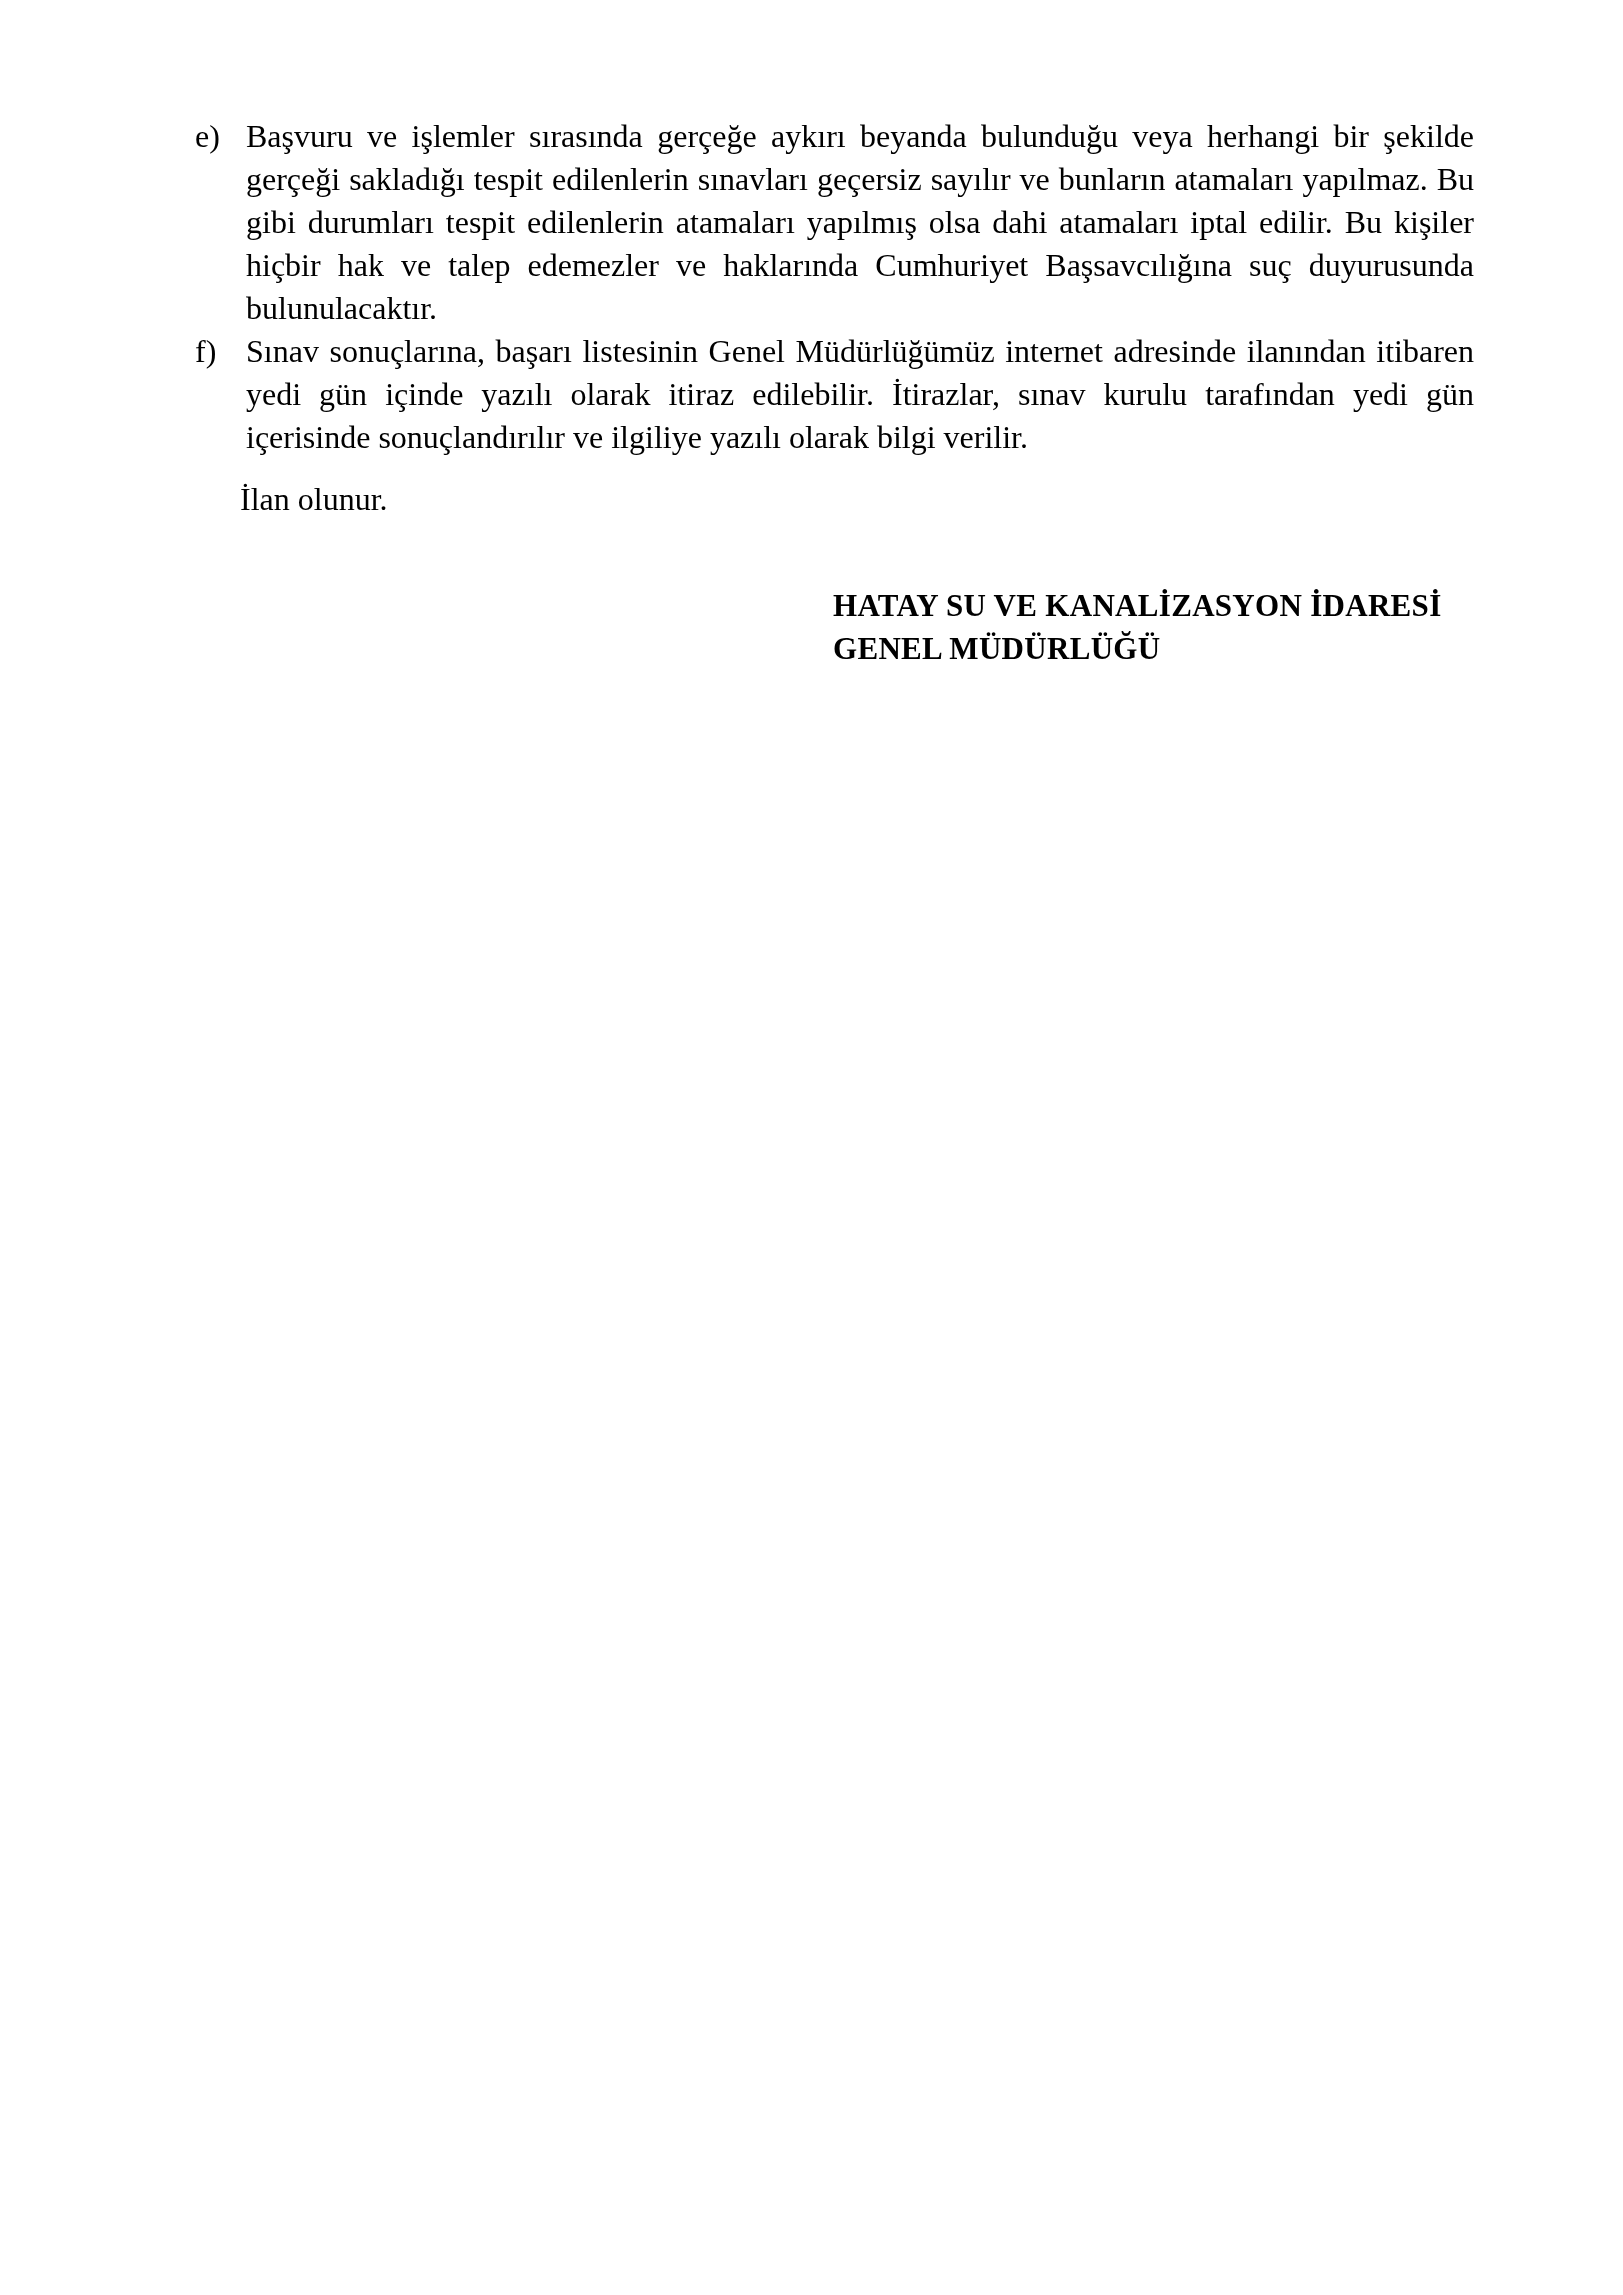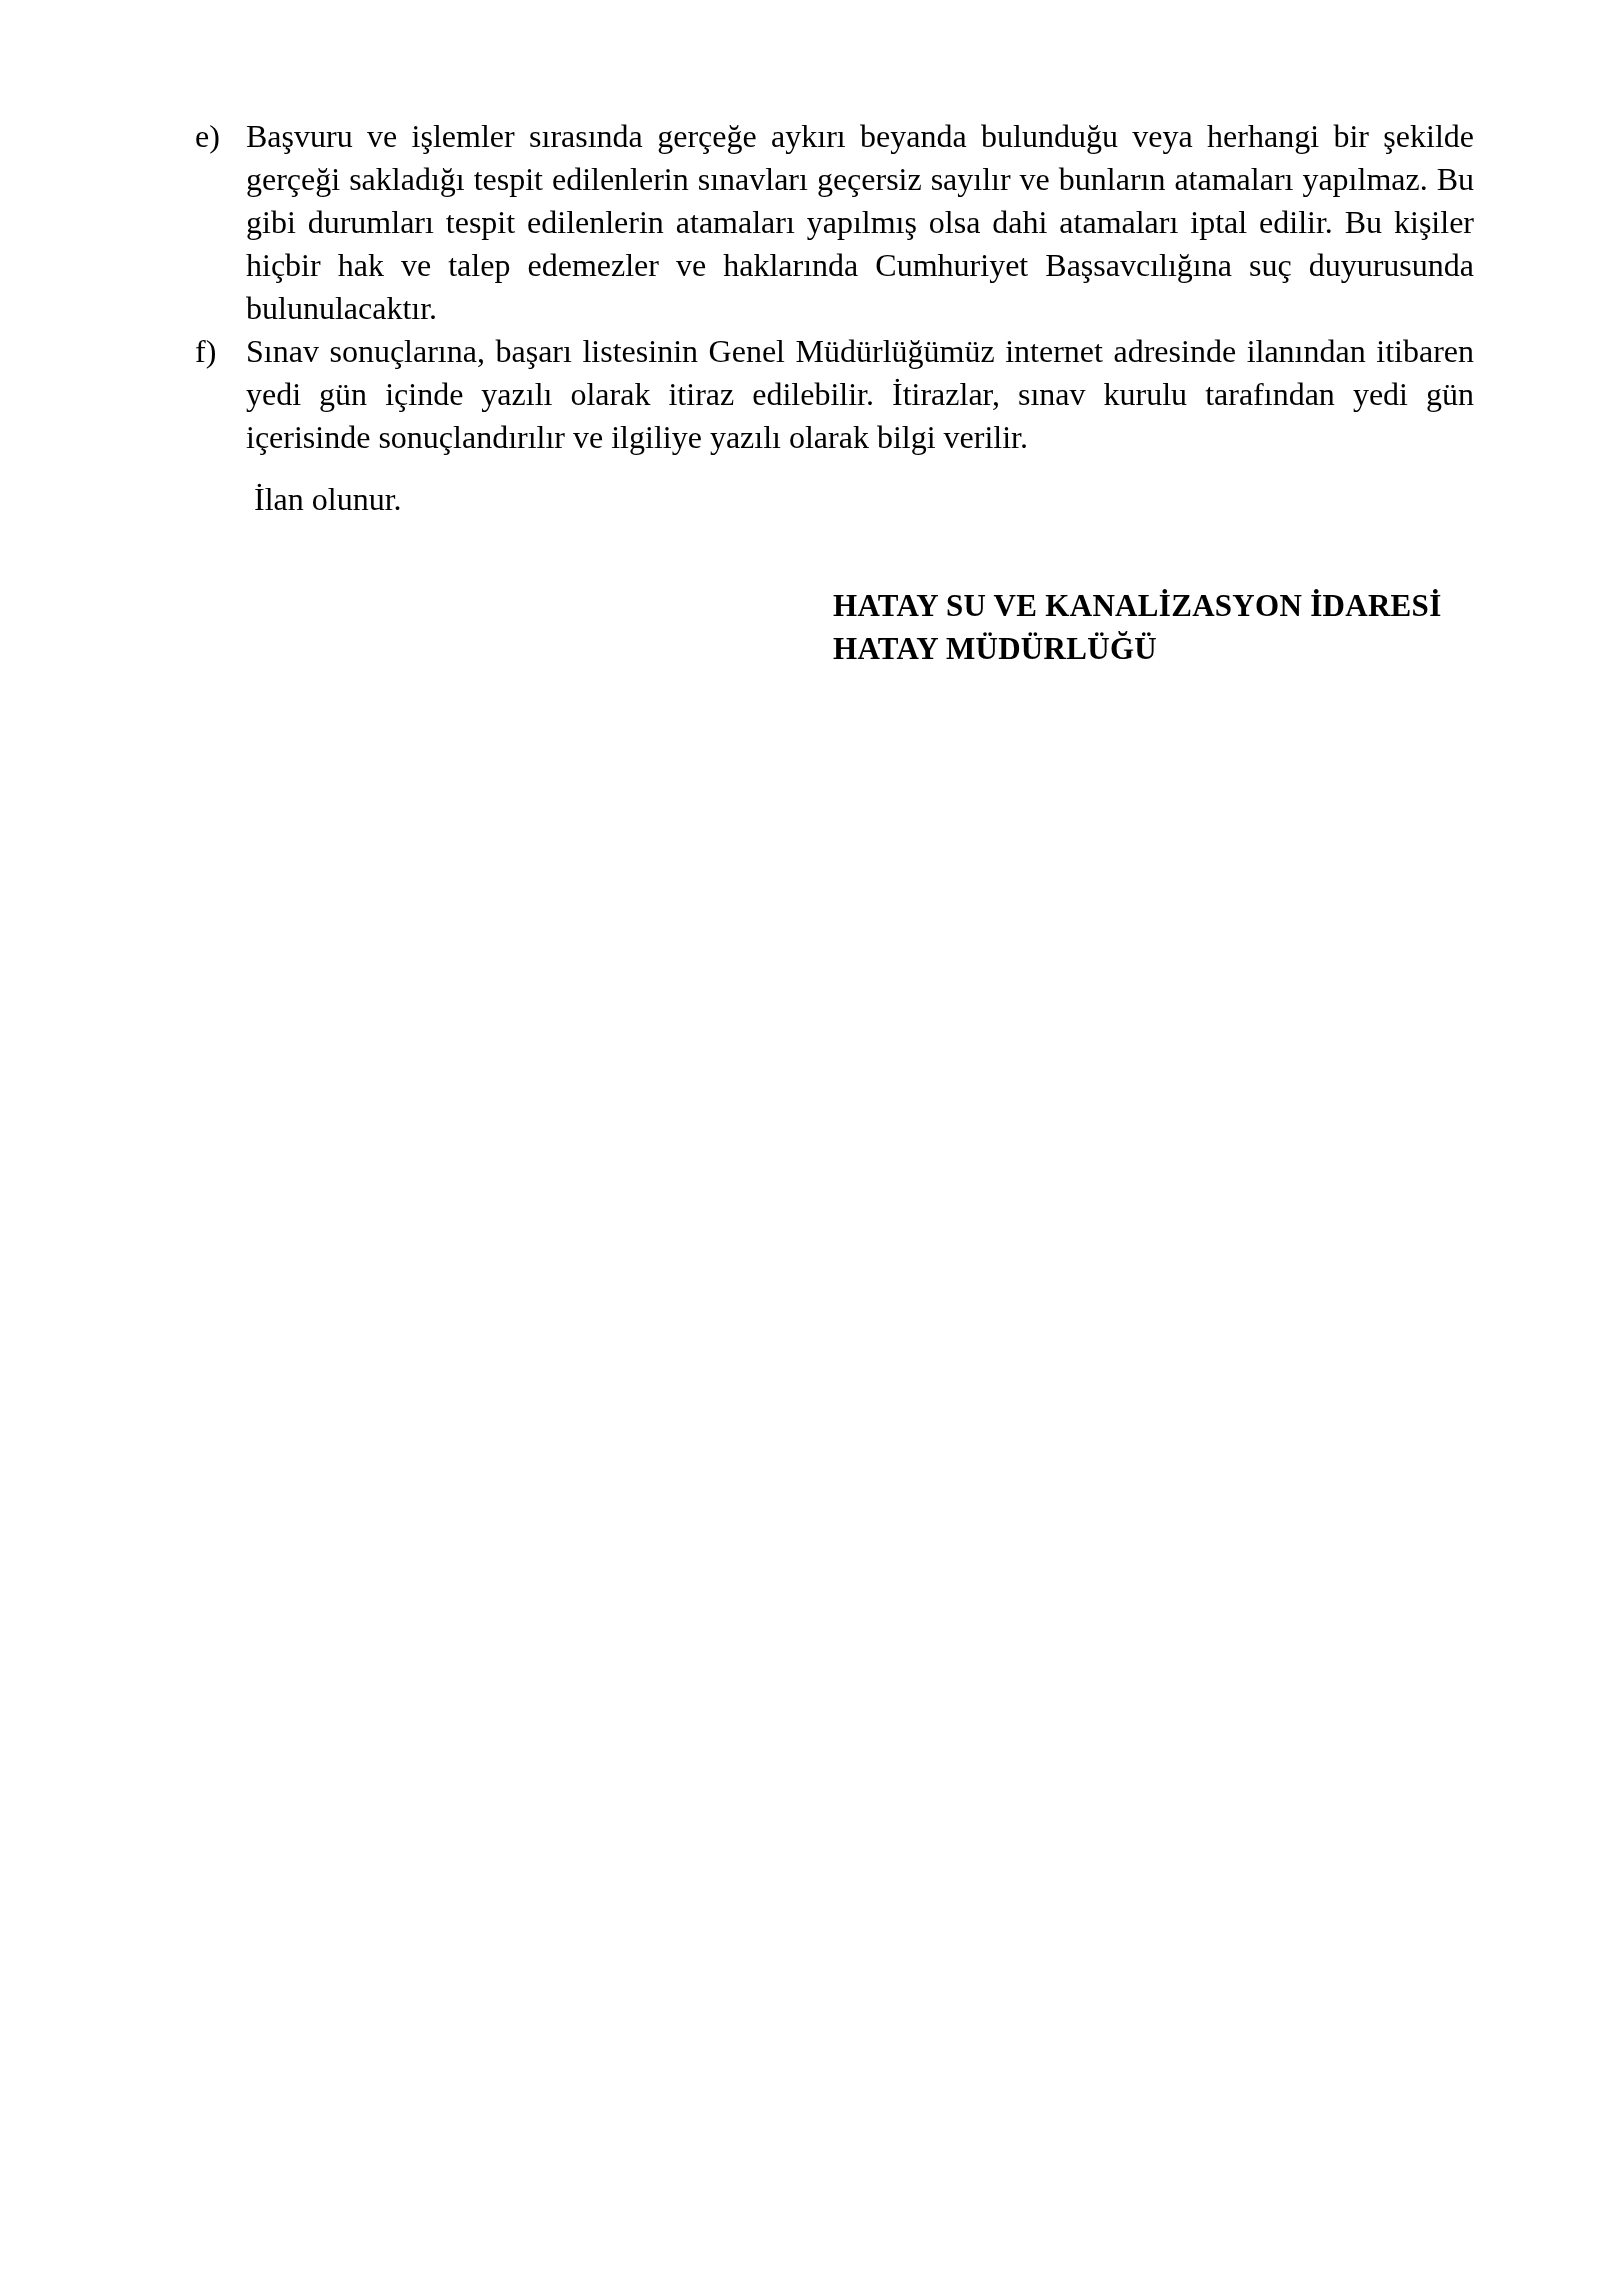--- a/index.html
+++ b/index.html
@@ -35,21 +35,21 @@
     left: 0;
     top: 0;
   }
   .item .text {
     display: block;
     text-align: justify;
     text-align-last: left;
   }
   .closing {
     position: absolute;
-    left: 254px;
+    left: 240px;
     top: 478px;
     font-size: 32px;
     line-height: 43px;
   }
   .signature {
     position: absolute;
     left: 823px;
     top: 584px;
     font-size: 31px;
     line-height: 43px;
@@ -72,17 +72,17 @@
     <div class="item">
       <span class="marker">f)</span>
       <span class="text">Sınav sonuçlarına, başarı listesinin Genel Müdürlüğümüz internet adresinde ilanından itibaren yedi gün içinde yazılı olarak itiraz edilebilir. İtirazlar, sınav kurulu tarafından yedi gün içerisinde sonuçlandırılır ve ilgiliye yazılı olarak bilgi verilir.</span>
     </div>
   </div>
 
   <div class="closing">İlan olunur.</div>
 
   <div class="signature">
     <div>HATAY SU VE KANALİZASYON İDARESİ</div>
-    <div>HATAY MÜDÜRLÜĞÜ</div>
+    <div>GENEL MÜDÜRLÜĞÜ</div>
   </div>
 
 </div>
 
 
 </body></html>

